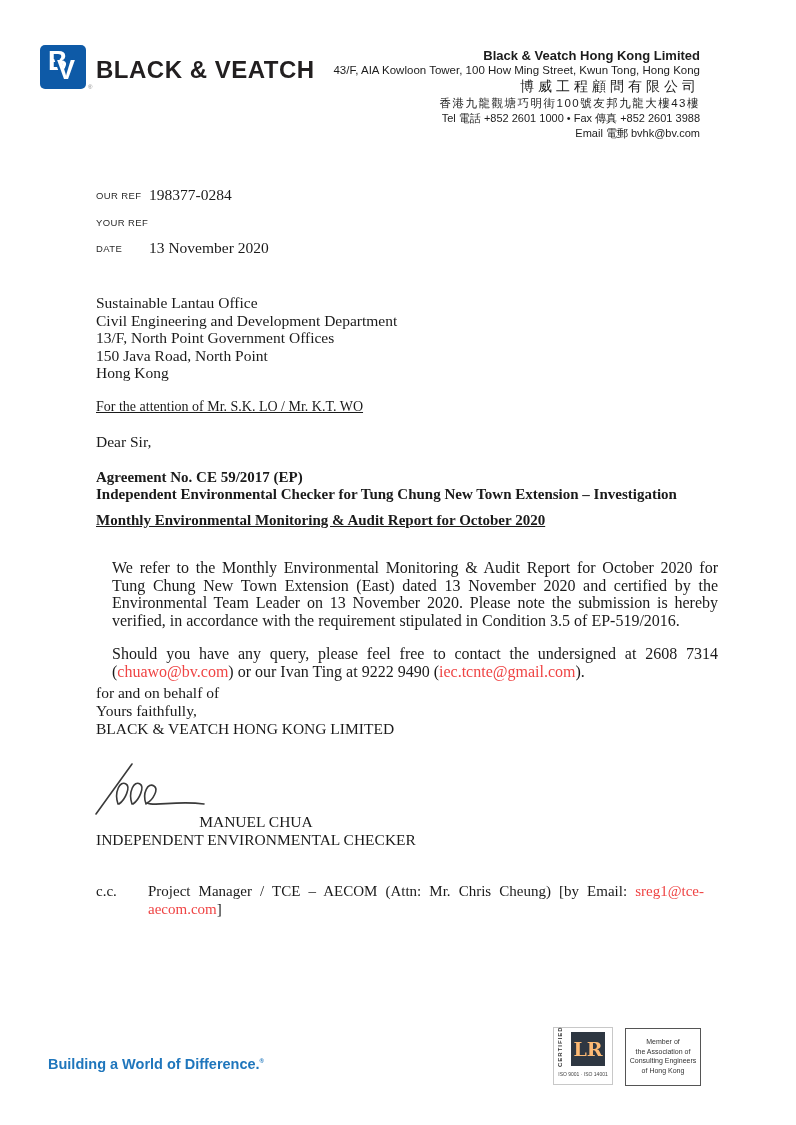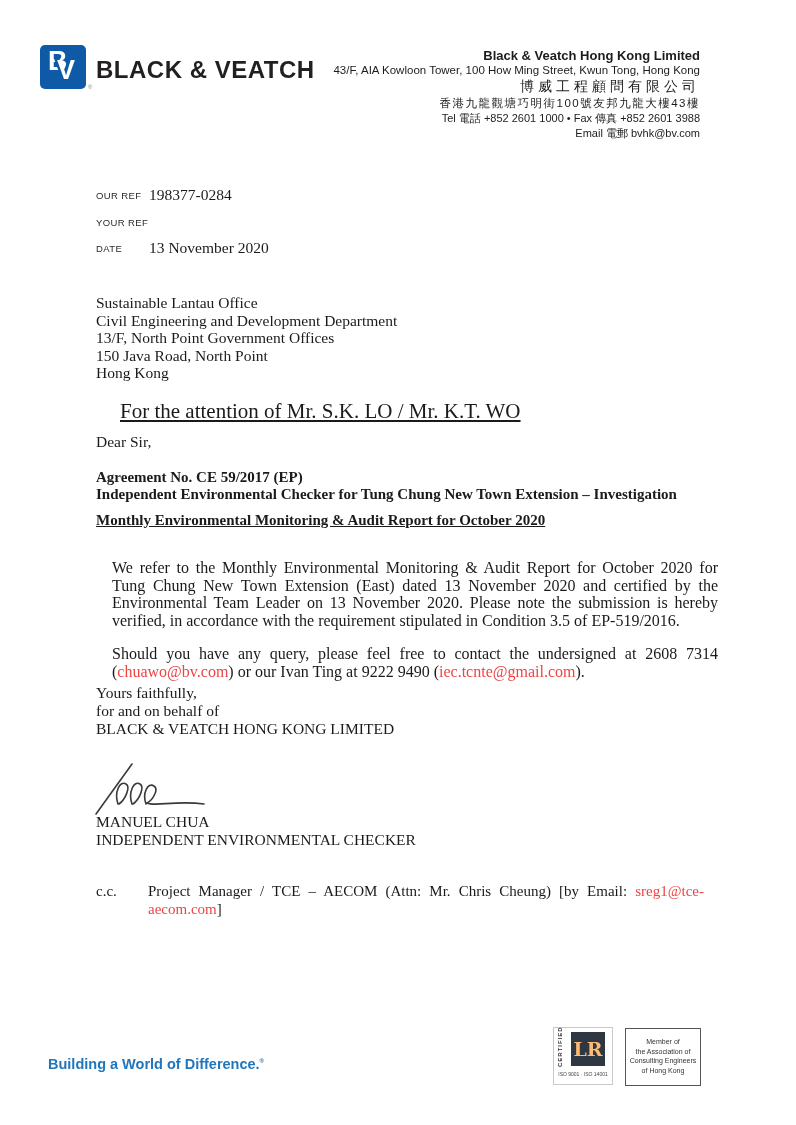--- a/index.html
+++ b/index.html
@@ -41,34 +41,34 @@
   .head-right .email   { font-size:11px; line-height:15px; }
   
   .ref-row { position:absolute; left:96px; display:flex; }
   .ref-label {
     width:53px; font-family:"Liberation Sans", sans-serif; font-size:9.5px;
     letter-spacing:0.4px; color:#2a2a2a; padding-top:4px;
   }
   .ref-value { font-size:15.5px;text-align:center; }
   
   .recipient { position:absolute; left:96px; top:294px; font-size:15.5px; line-height:17.6px; }
-  .attention { position:absolute; left:96px; top:399px; font-size:21px; text-decoration:underline;margin-left:24px; }
+  .attention { position:absolute; left:96px; top:399px; font-size:14px; text-decoration:underline; }
   .salutation { position:absolute; left:96px; top:433px; font-size:15.5px; }
   
   .subject { position:absolute; left:96px; top:469px; width:608px; font-weight:bold; font-size:15px; line-height:17.4px; }
   .subject .u { text-decoration:underline;margin-top:8px; }
   
   .para { position:absolute; left:112px; width:606px; font-size:16px; line-height:17.6px; text-align:justify;margin-top:20px; }
   .para1 { top:539px; }
   .para2 { top:625px; }
   .email-link { color:#ef4444; }
   
   .closing { position:absolute; left:96px; top:684px; font-size:15.5px; line-height:18.2px; }
   .signature { position:absolute; left:92px; top:758px; }
-  .signatory { position:absolute; left:96px; top:813px; font-size:15.5px; line-height:17.8px; }
+  .signatory { position:absolute; left:96px; top:813px; font-size:15.5px; line-height:17.8px;text-align:center; }
   
   .cc { position:absolute; left:96px; top:883px; width:608px; display:flex; font-size:15px; line-height:17.6px; }
   .cc-label { width:52px; }
   .cc-items { width:556px; }
   .cc-item { text-align:justify; }
   
   .slogan {
     position:absolute; left:48px; top:1056px;
     font-family:"Liberation Sans", sans-serif; font-weight:bold;
     font-size:14.5px; color:#1F76BC;
@@ -149,22 +149,22 @@
   <div class="subject">
     <div>Agreement No. CE 59/2017 (EP)</div>
     <div>Independent Environmental Checker for Tung Chung New Town Extension – Investigation</div>
     <div class="u">Monthly Environmental Monitoring &amp; Audit Report for October 2020</div>
   </div>
 
   <div class="para para1">We refer to the Monthly Environmental Monitoring &amp; Audit Report for October 2020 for Tung Chung New Town Extension (East) dated 13 November 2020 and certified by the Environmental Team Leader on 13 November 2020. Please note the submission is hereby verified, in accordance with the requirement stipulated in Condition 3.5 of EP-519/2016.</div>
   <div class="para para2"><span>Should you have any query, please feel free to contact the undersigned at 2608 7314 (</span><span class="email-link">chuawo@bv.com</span><span>) or our Ivan Ting at 9222 9490 (</span><span class="email-link">iec.tcnte@gmail.com</span><span>).</span></div>
 
   <div class="closing">
+    <div>for and on behalf of</div>
     <div>Yours faithfully,</div>
-    <div>for and on behalf of</div>
     <div>BLACK &amp; VEATCH HONG KONG LIMITED</div>
   </div>
 
   <div class="signature">
     <svg width="125" height="58" viewBox="0 0 125 58">
       <g fill="none" stroke="#3a3a3a" stroke-width="1.6" stroke-linecap="round">
         <path d="M4,56 L40,6"></path>
         <path d="M26,46 C22,34 28,22 34,26 C39,29 33,42 27,46"></path>
         <path d="M40,46 C36,34 42,22 48,26 C53,29 47,42 41,46"></path>
         <path d="M54,46 C50,35 56,24 62,28 C67,31 61,42 55,45 C63,49 84,42 112,46"></path>

